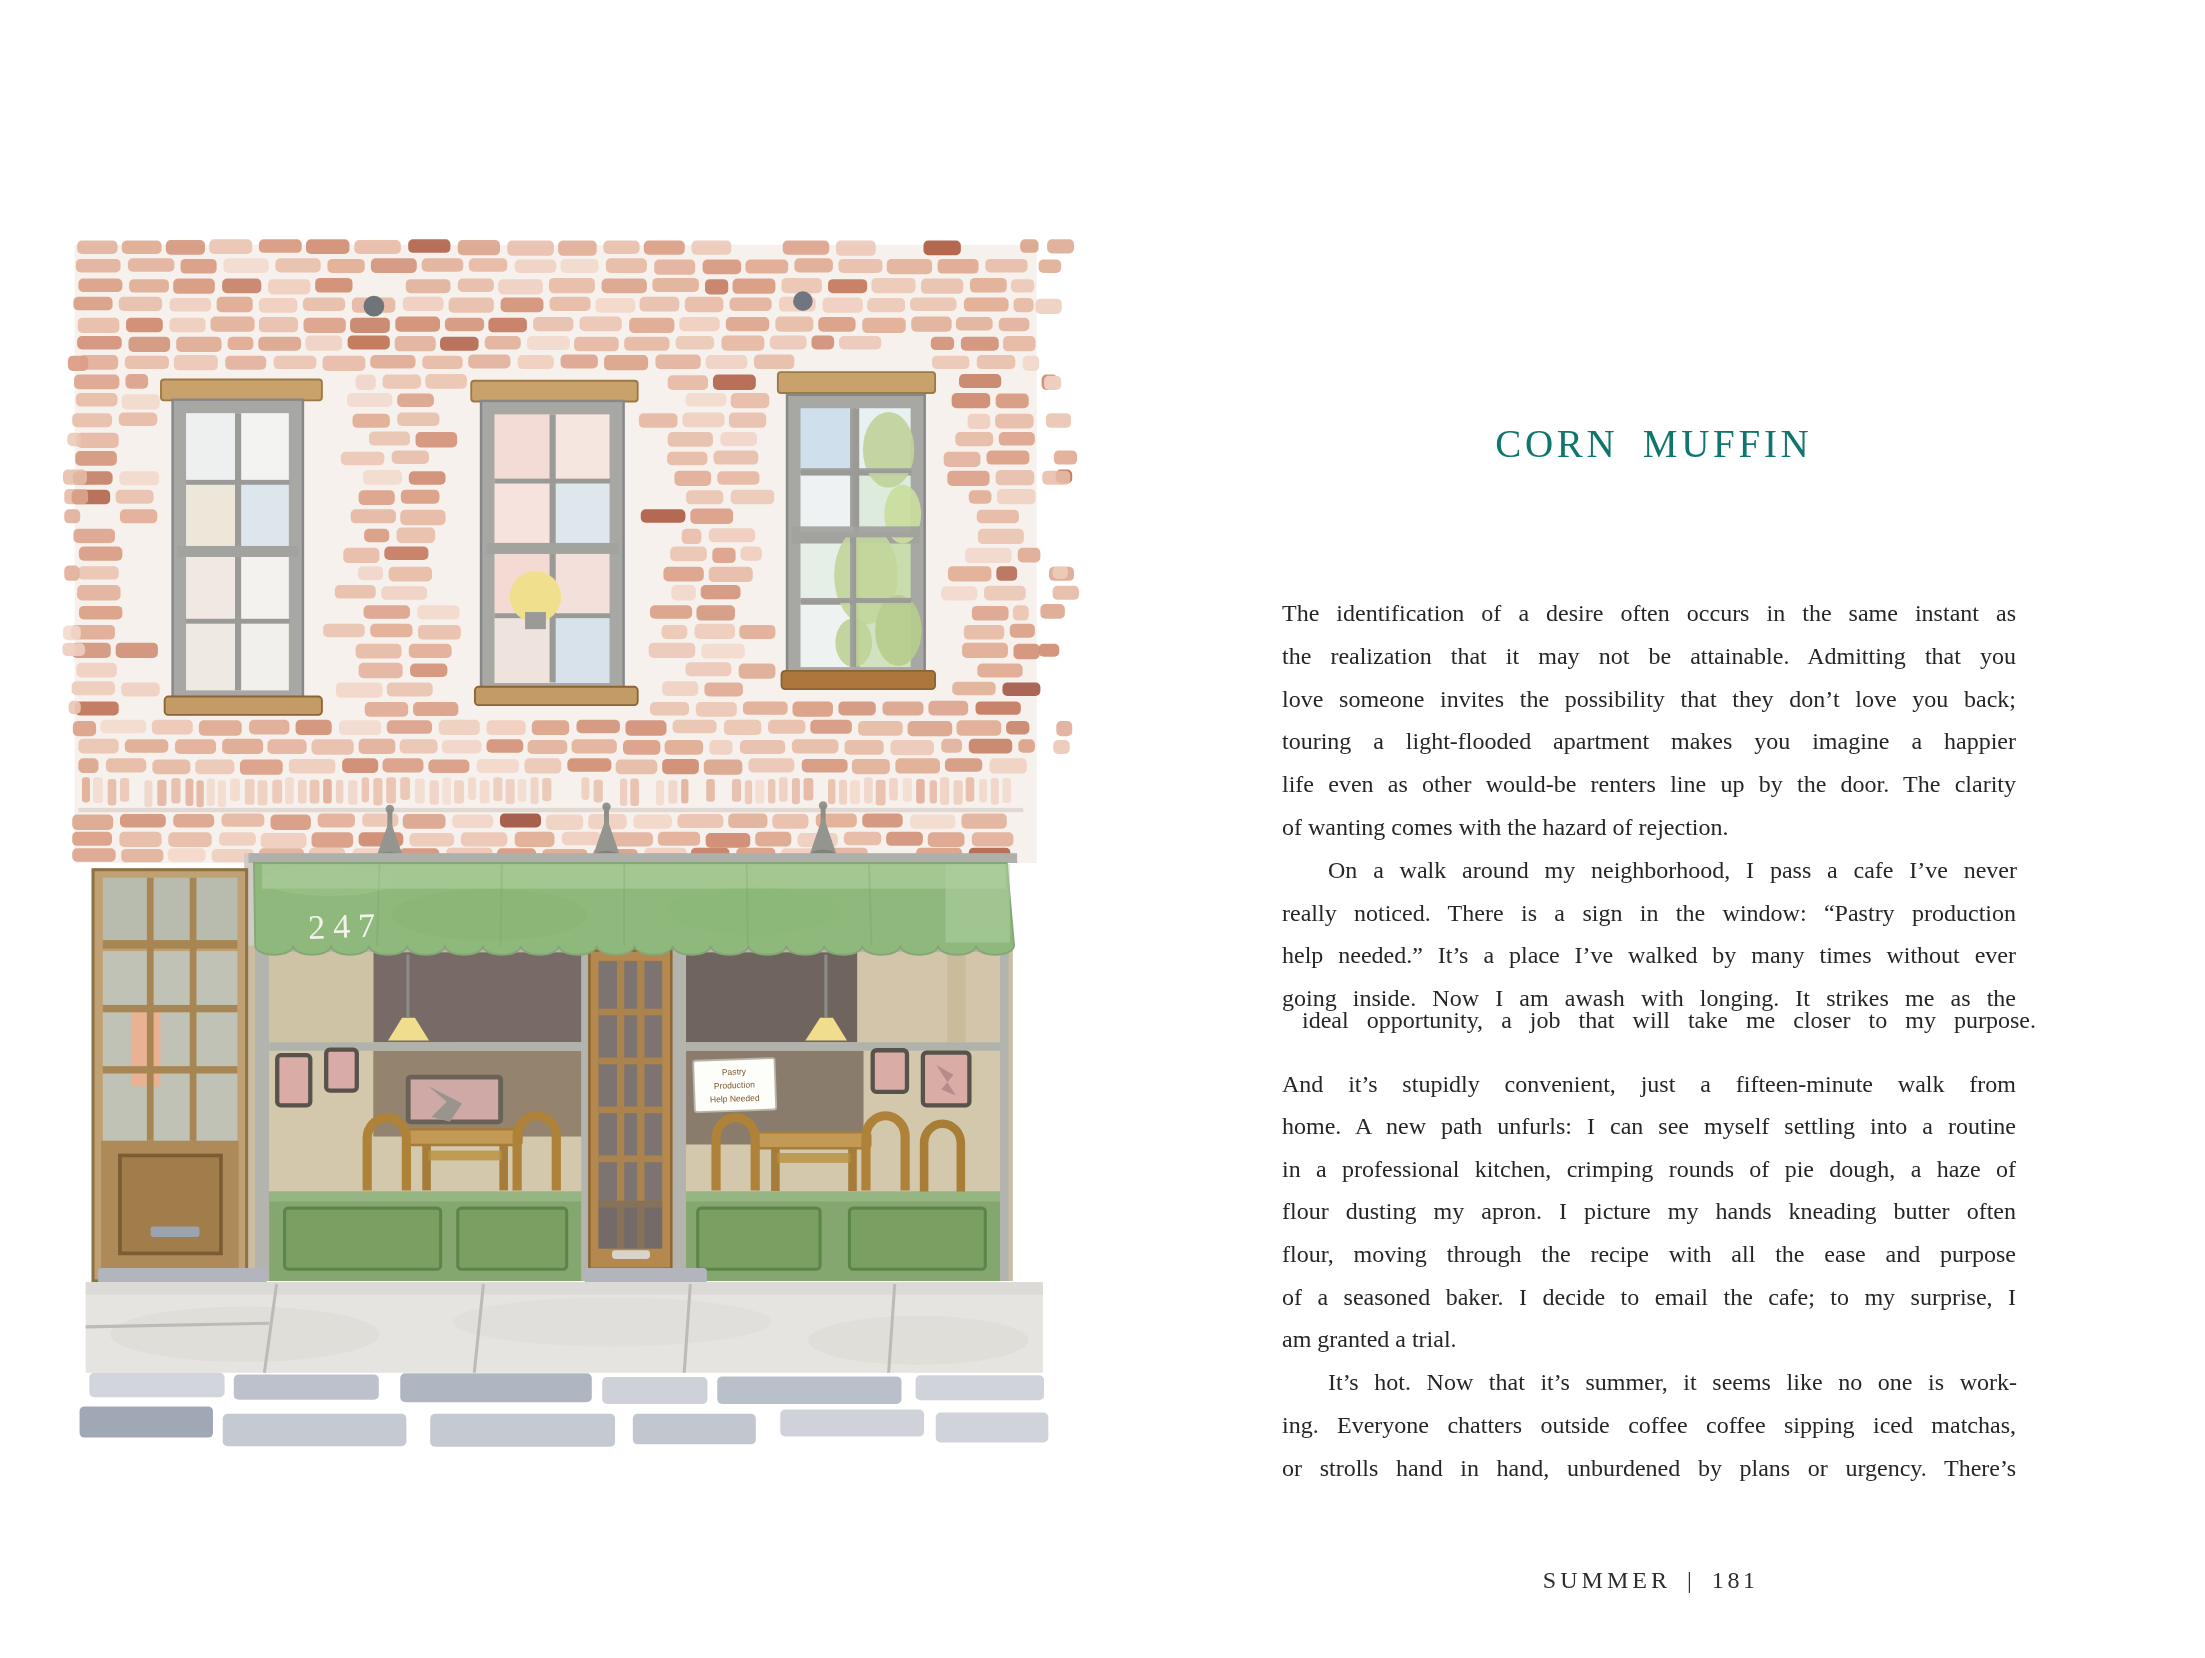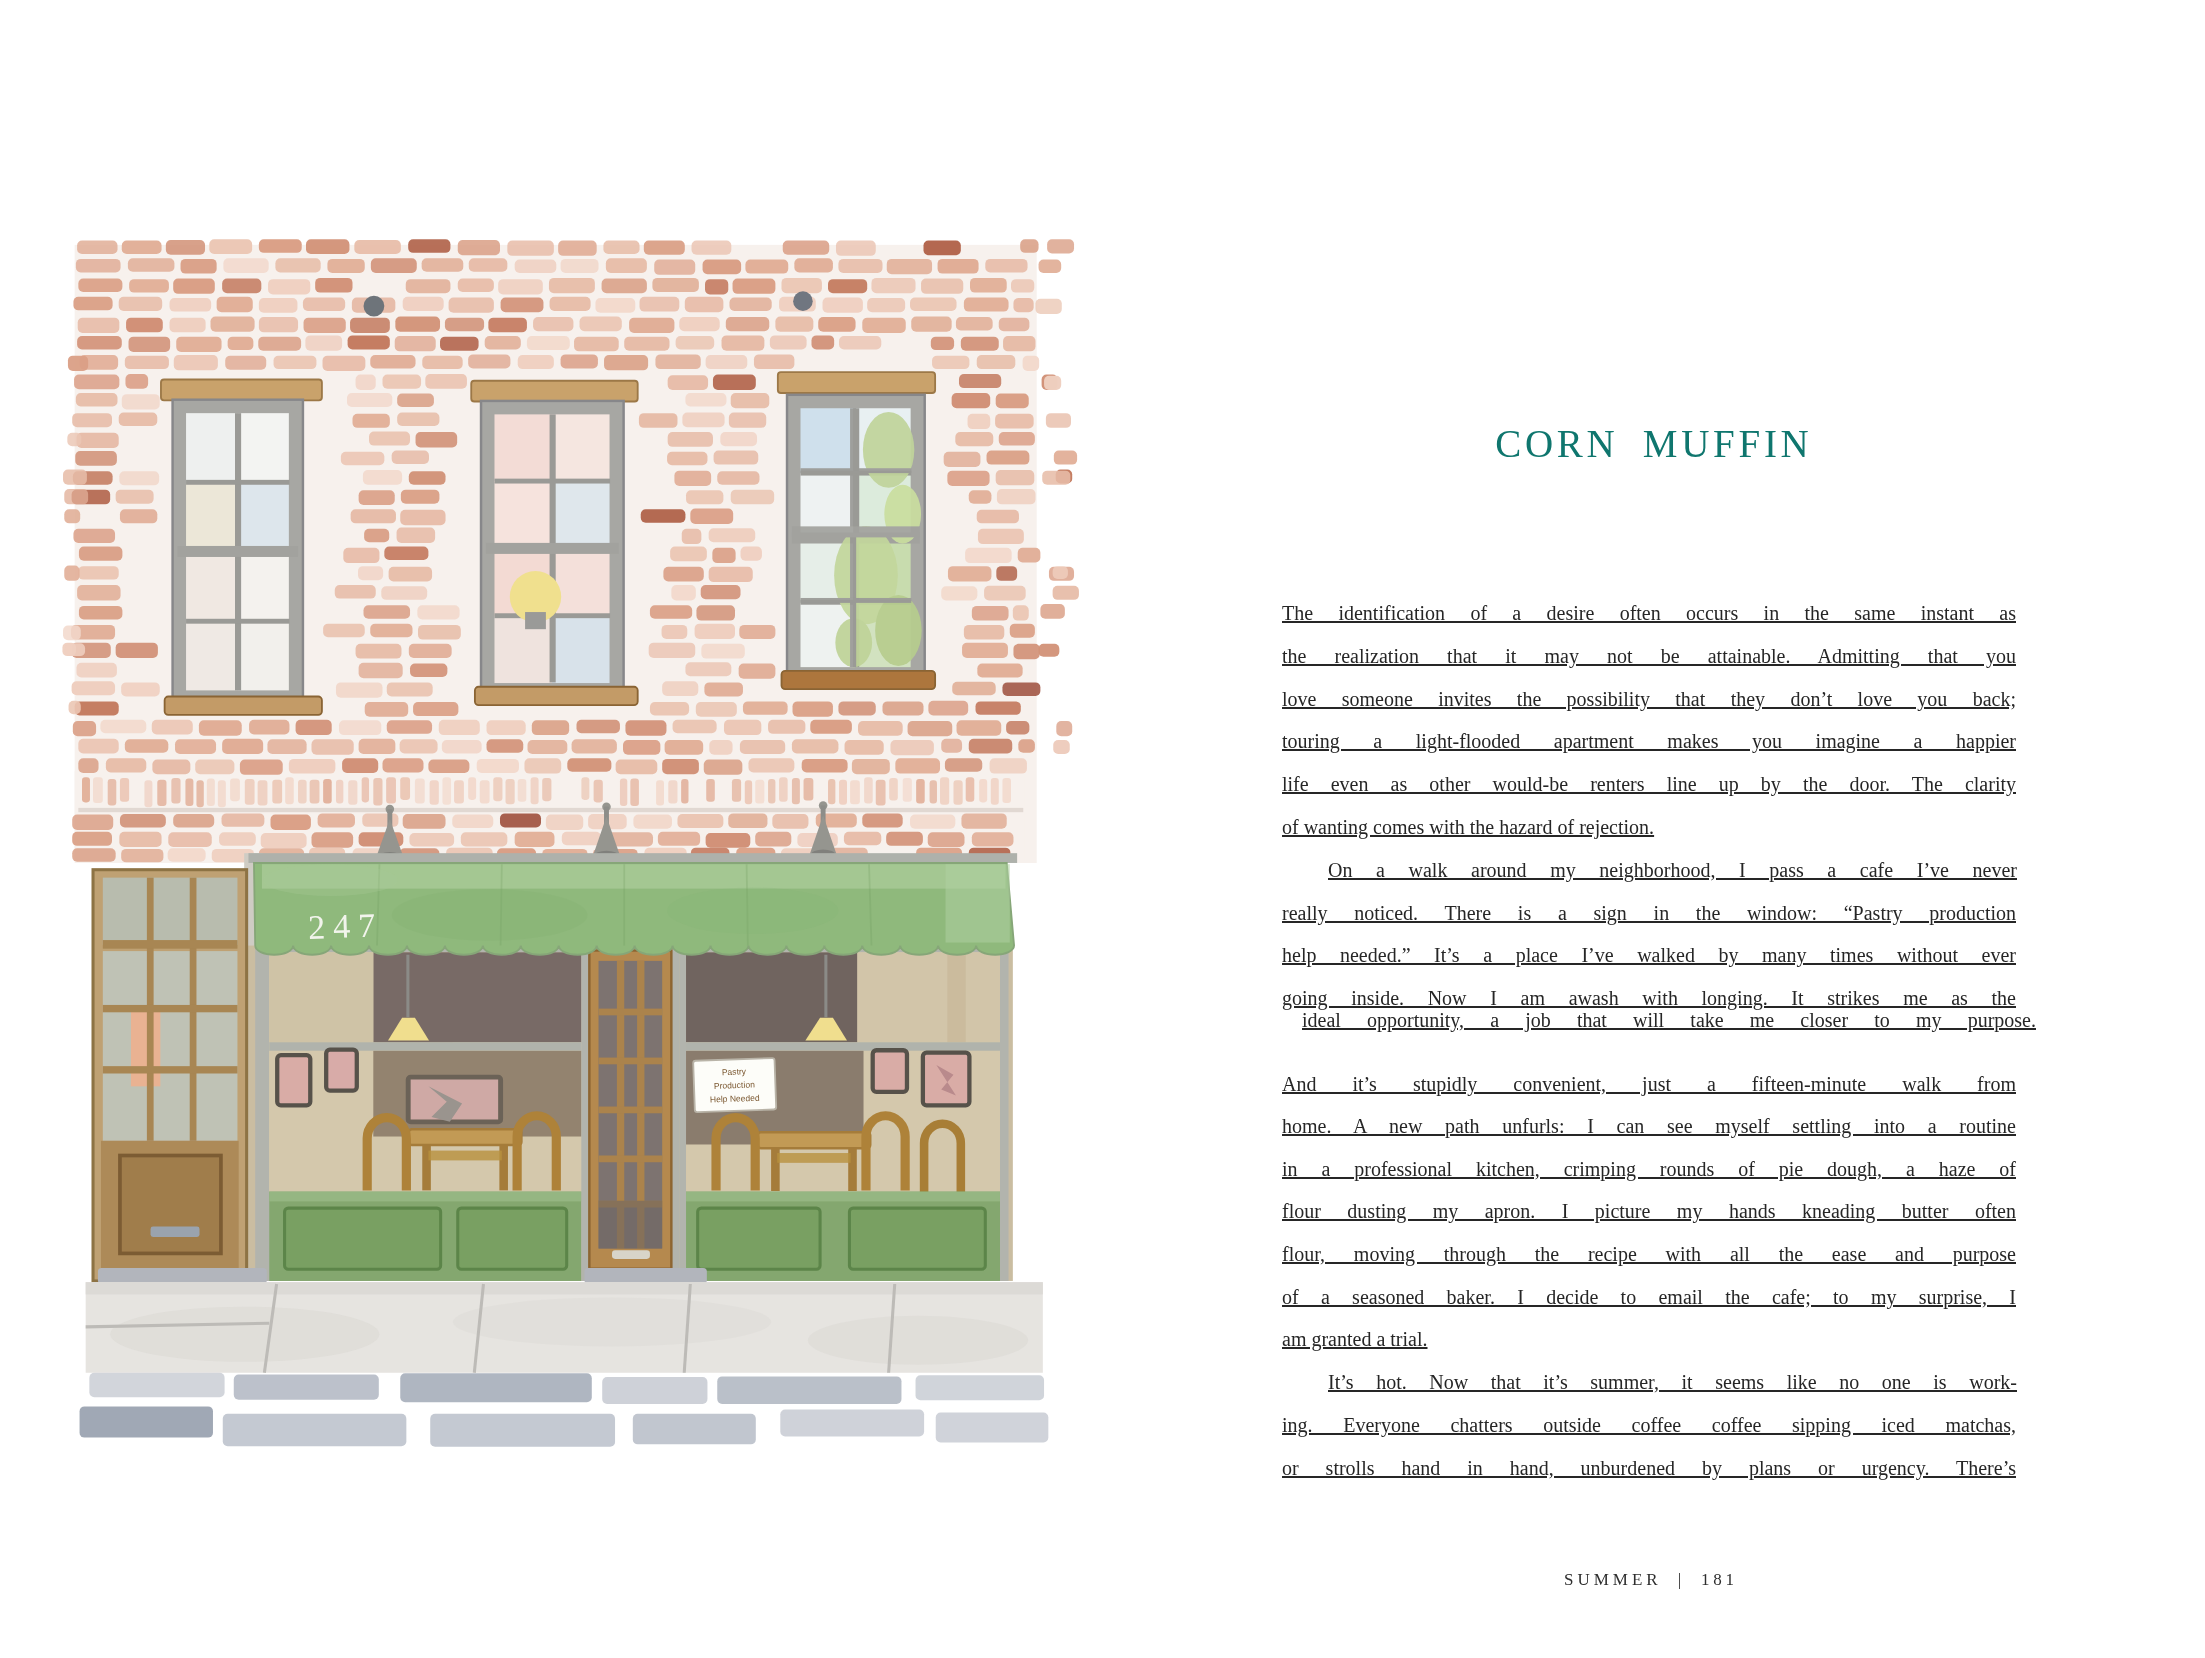--- a/index.html
+++ b/index.html
@@ -1,20 +1,20 @@
 <!DOCTYPE html>
 <html style="font-size:9.8px"><head>
 <meta charset="utf-8">
 <style>
   html,body { margin:0; padding:0; background:#ffffff; }
   body { width:2205px; height:1658px; position:relative; overflow:hidden;
          font-family:"Liberation Serif", serif; }
-  .line { position:absolute; left:1282px; width:734px; font-size:20px;
+  .line { position:absolute; left:1282px; width:734px; font-size:24px;
           line-height:43px; color:#262626; text-align:justify;
-          text-align-last:justify; white-space:nowrap;text-decoration:underline; }
+          text-align-last:justify; white-space:nowrap; }
   .pend { text-align-last:left; }
   .ind  { left:1328px; width:689px; }
 </style>
 </head>
 <body>
 
 <svg width="2205" height="1658" viewBox="0 0 3603 2709" style="position:absolute;left:0;top:0">
 
   <rect x="122" y="400" width="1572" height="1010" fill="#f7f1ed"></rect>
   <rect x="122" y="1260" width="1552" height="148" fill="#f7f1ed"></rect>
@@ -835,16 +835,16 @@
 <div class="line" style="top:1148px;">in a professional kitchen, crimping rounds of pie dough, a haze of</div>
 <div class="line" style="top:1190px;">flour dusting my apron. I picture my hands kneading butter often</div>
 <div class="line" style="top:1233px;">flour, moving through the recipe with all the ease and purpose</div>
 <div class="line" style="top:1276px;">of a seasoned baker. I decide to email the cafe; to my surprise, I</div>
 <div class="line pend" style="top:1318px;">am granted a trial.</div>
 <div class="line ind" style="top:1361px;">It’s hot. Now that it’s summer, it seems like no one is work-</div>
 <div class="line" style="top:1404px;">ing. Everyone chatters outside coffee coffee sipping iced matchas,</div>
 <div class="line" style="top:1447px;">or strolls hand in hand, unburdened by plans or urgency. There’s</div>
 
 <div style="position:absolute;left:1282px;top:1568px;width:734px;text-align:center;
-     font-size:17px;line-height:24.5px;color:#2e2e2e;letter-spacing:4px;">
+     font-size:24px;line-height:24.5px;color:#2e2e2e;letter-spacing:4px;">
   <span>SUMMER</span><span style="padding:0 16px;">|</span><span style="letter-spacing:3.7px;margin-right:-3.7px;">181</span>
 </div>
 
 
 </body></html>

